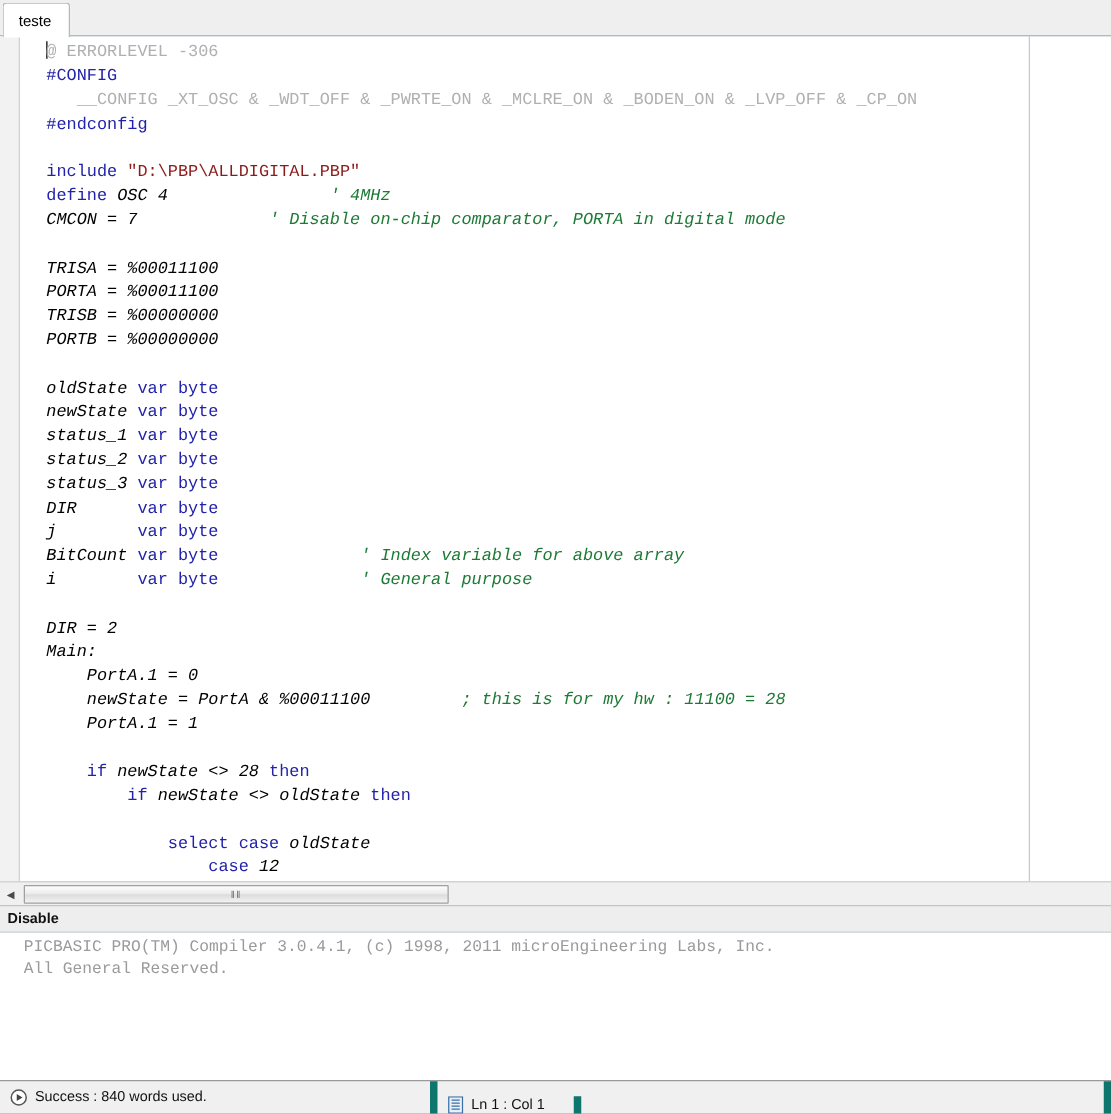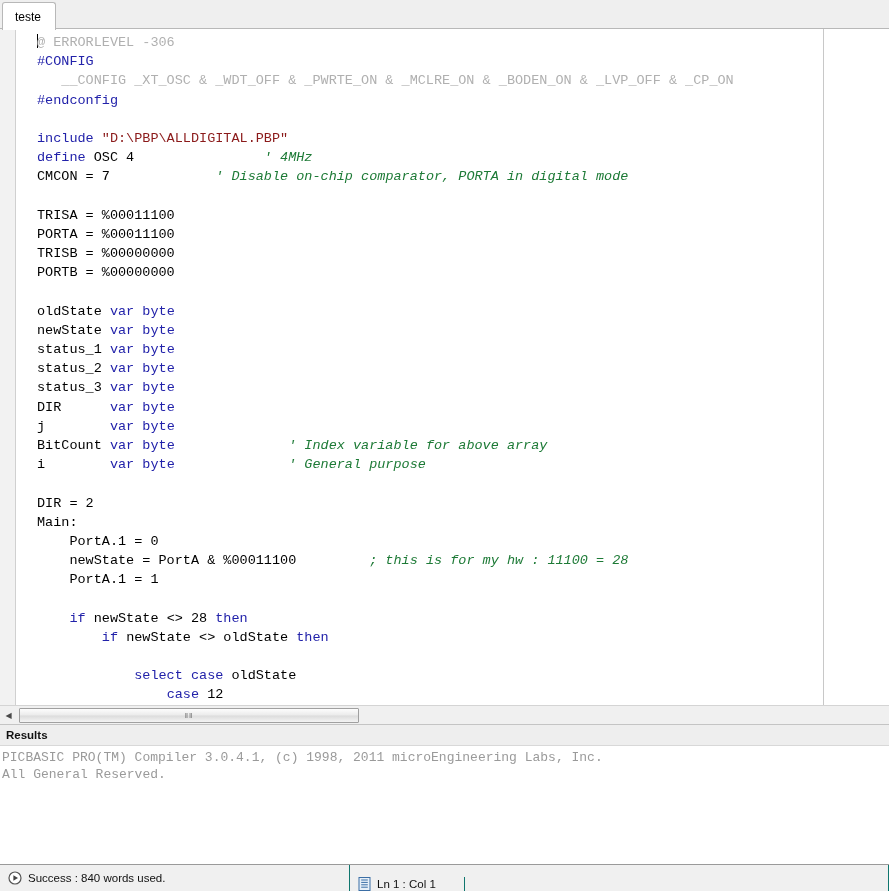--- a/index.html
+++ b/index.html
@@ -94,21 +94,21 @@
     vertical-align: -2px;
     margin-right: -1px;
   }
 
   
   .t-kw   { color: #2222aa; }
   .t-dir  { color: #2222aa; }
   .t-com  { color: #1d7a36; font-style: italic; }
   .t-str  { color: #8b1a1a; }
   .t-dim  { color: #b0b0b0; }
-  .t-pln  { color: #000000; }
+  .t-pln  { color: #000000; font-style: italic; }
 
   
   .hscroll {
     flex: 0 0 19px;
     background: #f0f0f0;
     border-top: 1px solid #d4d4d4;
     display: flex;
     align-items: center;
     position: relative;
   }
@@ -155,41 +155,41 @@
     color: #111;
   }
   .results-body {
     flex: 1 1 auto;
     background: #ffffff;
     font-family: "Liberation Mono", "DejaVu Sans Mono", monospace;
     font-size: 13px;
     line-height: 16.5px;
     color: #9a9a9a;
     white-space: pre;
-    padding: 4px 0 0 2px;
+    padding: 4px 0 0 19px;
     overflow: hidden;
   }
   .results-body .rl { display: block; }
 
   
   .statusbar {
     flex: 0 0 24px;
     background: #f0f0f0;
     border-top: 1px solid #9a9a9a;
     display: flex;
     align-items: stretch;
     font-size: 11.5px;
     color: #111;
   }
   .sb-cell {
     display: flex;
     align-items: center;
     padding: 0 8px;
     gap: 6px;
-    border-right: 1px solid #0f766e;
+    border-right: 6px solid #0f766e;
   }
   .sb-status { flex: 0 0 350px; }
   .sb-lncol  { flex: 0 0 115px; margin-top: 12px; }
   .sb-fill   { flex: 1 1 auto; }
   .sb-icon { display: flex; align-items: center; }
 </style>
 </head>
 <body>
 
 <div id="app">
@@ -209,21 +209,21 @@
   <div class="hscroll">
     <div class="hs-arrow">◀</div>
     <div class="hs-track">
       <div class="hs-thumb">
         <span class="hs-grip">‖‖</span>
       </div>
     </div>
   </div>
 
   <div class="results-header">
-    <span>Results</span>
+    <span>Disable</span>
   </div>
   <div class="results-body" id="results-area"><span class="rl">PICBASIC PRO(TM) Compiler 3.0.4.1, (c) 1998, 2011 microEngineering Labs, Inc.</span><span class="rl">All General Reserved.</span></div>
 
   <div class="statusbar">
     <div class="sb-cell sb-status">
       <span class="sb-icon">
         <svg width="14" height="14" viewBox="0 0 14 14">
           <circle cx="7" cy="7" r="6" fill="#ffffff" stroke="#555" stroke-width="1.2"></circle>
           <polygon points="5.4,4.2 10,7 5.4,9.8" fill="#444"></polygon>
         </svg>

